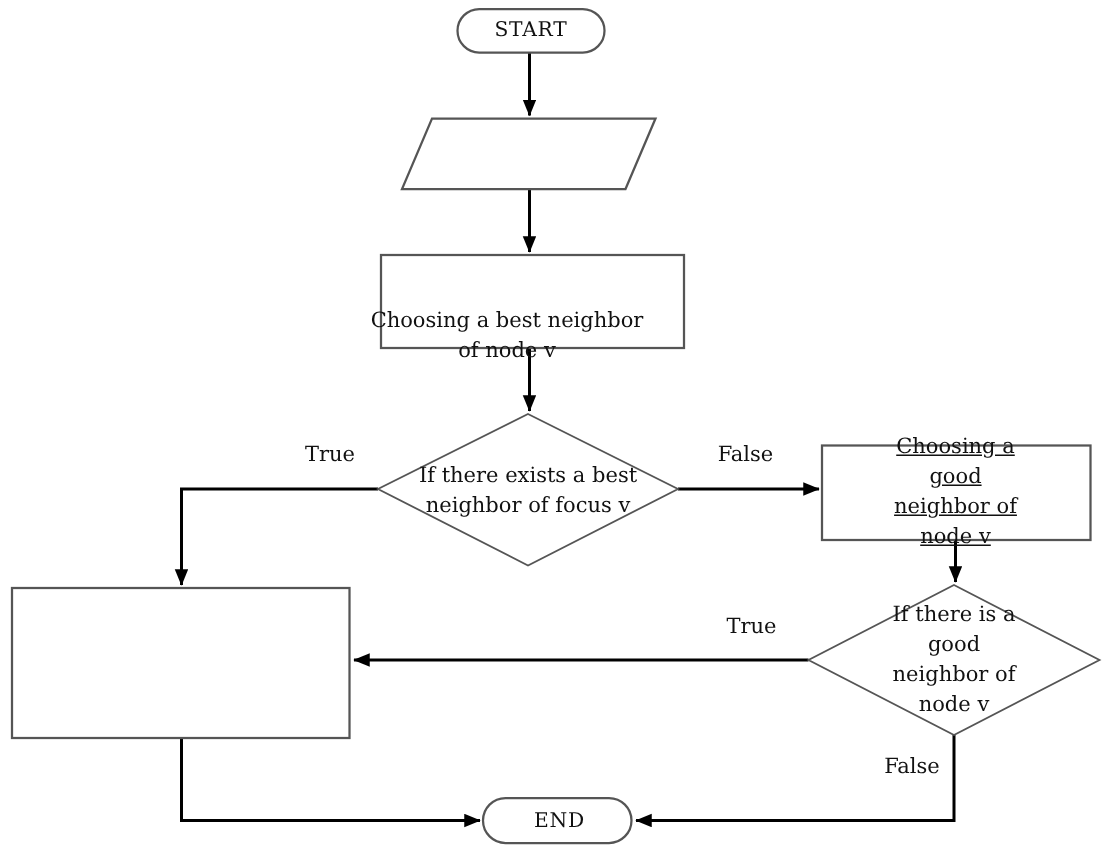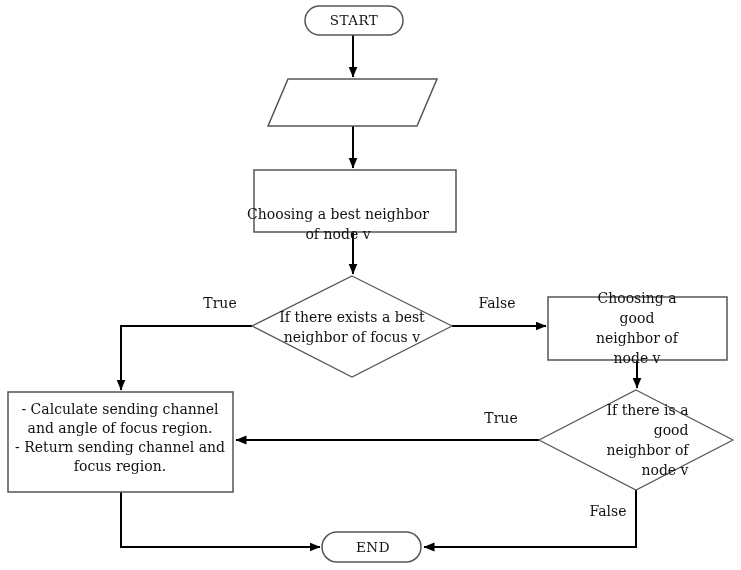--- a/index.html
+++ b/index.html
@@ -44,22 +44,22 @@
   .small-lines {
     line-height: 19px;
   }
   
   .pos-start        { left: 354px; top: 20px;  }
   .pos-intermediate { left: 352px; top: 103px; }
   .pos-choose-best  { left: 338px; top: 200px; margin-top: 24px; }
   .pos-best-exists  { left: 352px; top: 327px; }
   .pos-true1        { left: 220px; top: 303px; }
   .pos-false1       { left: 497px; top: 303px; }
-  .pos-choose-good  { left: 637px; top: 328px; }
-  .pos-good-exists  { left: 636px; top: 440px; text-align: right; }
+  .pos-choose-good  { left: 637px; top: 328px; text-decoration: underline; }
+  .pos-good-exists  { left: 636px; top: 440px; }
   .pos-true2        { left: 501px; top: 418px; }
   .pos-calculate    { left: 120px; top: 438px; width: 230px; }
   .pos-false2       { left: 608px; top: 511px; }
   .pos-end          { left: 373px; top: 547px; }
 </style>
 </head>
 <body>
 
 <div id="stage">
 
@@ -108,22 +108,18 @@
   <div class="label edge-label pos-false1">False</div>
 
   <div class="label pos-choose-good">Choosing a good
 neighbor of node v</div>
 
   <div class="label pos-good-exists">If there is a good
 neighbor of node v</div>
 
   <div class="label edge-label pos-true2">True</div>
 
-  <div class="label small-lines pos-calculate">- Calculate sending channel
-and angle of focus region.
-- Return sending channel and
-focus region.</div>
 
   <div class="label edge-label pos-false2">False</div>
 
   <div class="label terminal-label pos-end">END</div>
 
 </div>
 
 </body></html>

